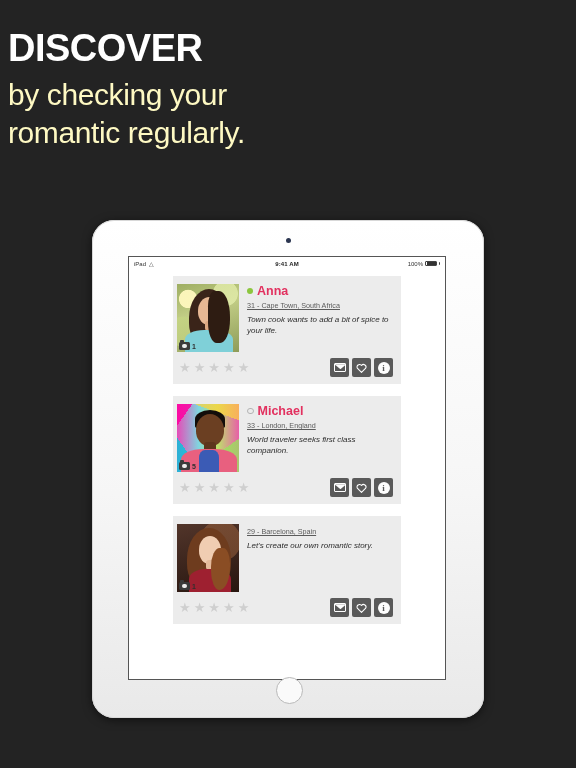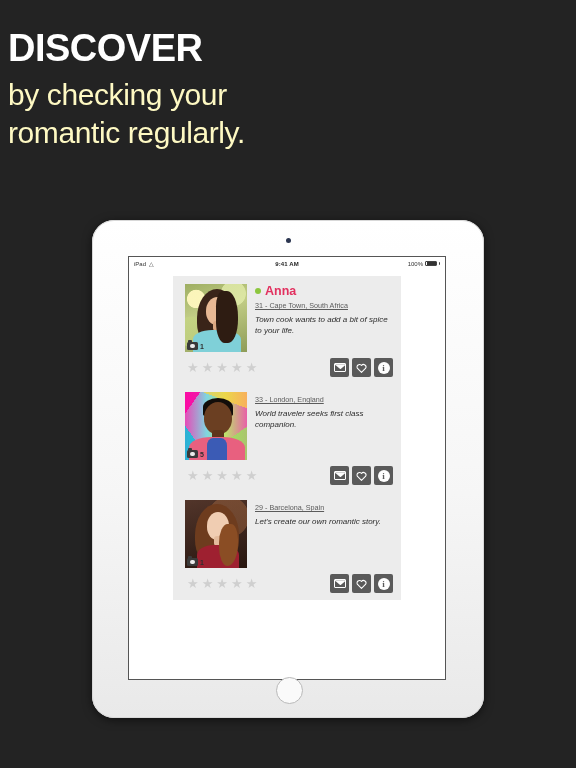--- a/index.html
+++ b/index.html
@@ -112,21 +112,22 @@
   .batt-cap{
     width:1px;height:2.5px;background:#444;border-radius:0 1px 1px 0;
   }
 
   
   .cards{
     padding:6px 44px 0 44px;
   }
   .card{
     background:#ececec;
-    padding:8px 8px 7px 12px;
+    margin-bottom:12px;
+    padding:8px 8px 7px 4px;
     box-sizing:border-box;
   }
   .card-top{display:flex;}
 
   
   .photo{
     width:62px;height:68px;
     position:relative;
     flex:0 0 auto;
     overflow:hidden;
@@ -363,20 +364,24 @@
                 <span class="neck"></span>
                 <span class="body"></span>
                 <span class="stripe"></span>
             </div>
             <div class="photo-badge">
               <span class="cam-ico"></span>
               <span class="badge-count">5</span>
             </div>
           </div>
           <div class="info">
+            <div class="name-row">
+              <span class="dot offline"></span>
+              <span class="name">Michael</span>
+            </div>
             <div class="meta">33 - London, England</div>
             <div class="bio">World traveler seeks first class companion.</div>
           </div>
         </div>
         <div class="card-bottom">
           <div class="stars">
             <span class="star">★</span>
             <span class="star">★</span>
             <span class="star">★</span>
             <span class="star">★</span>

